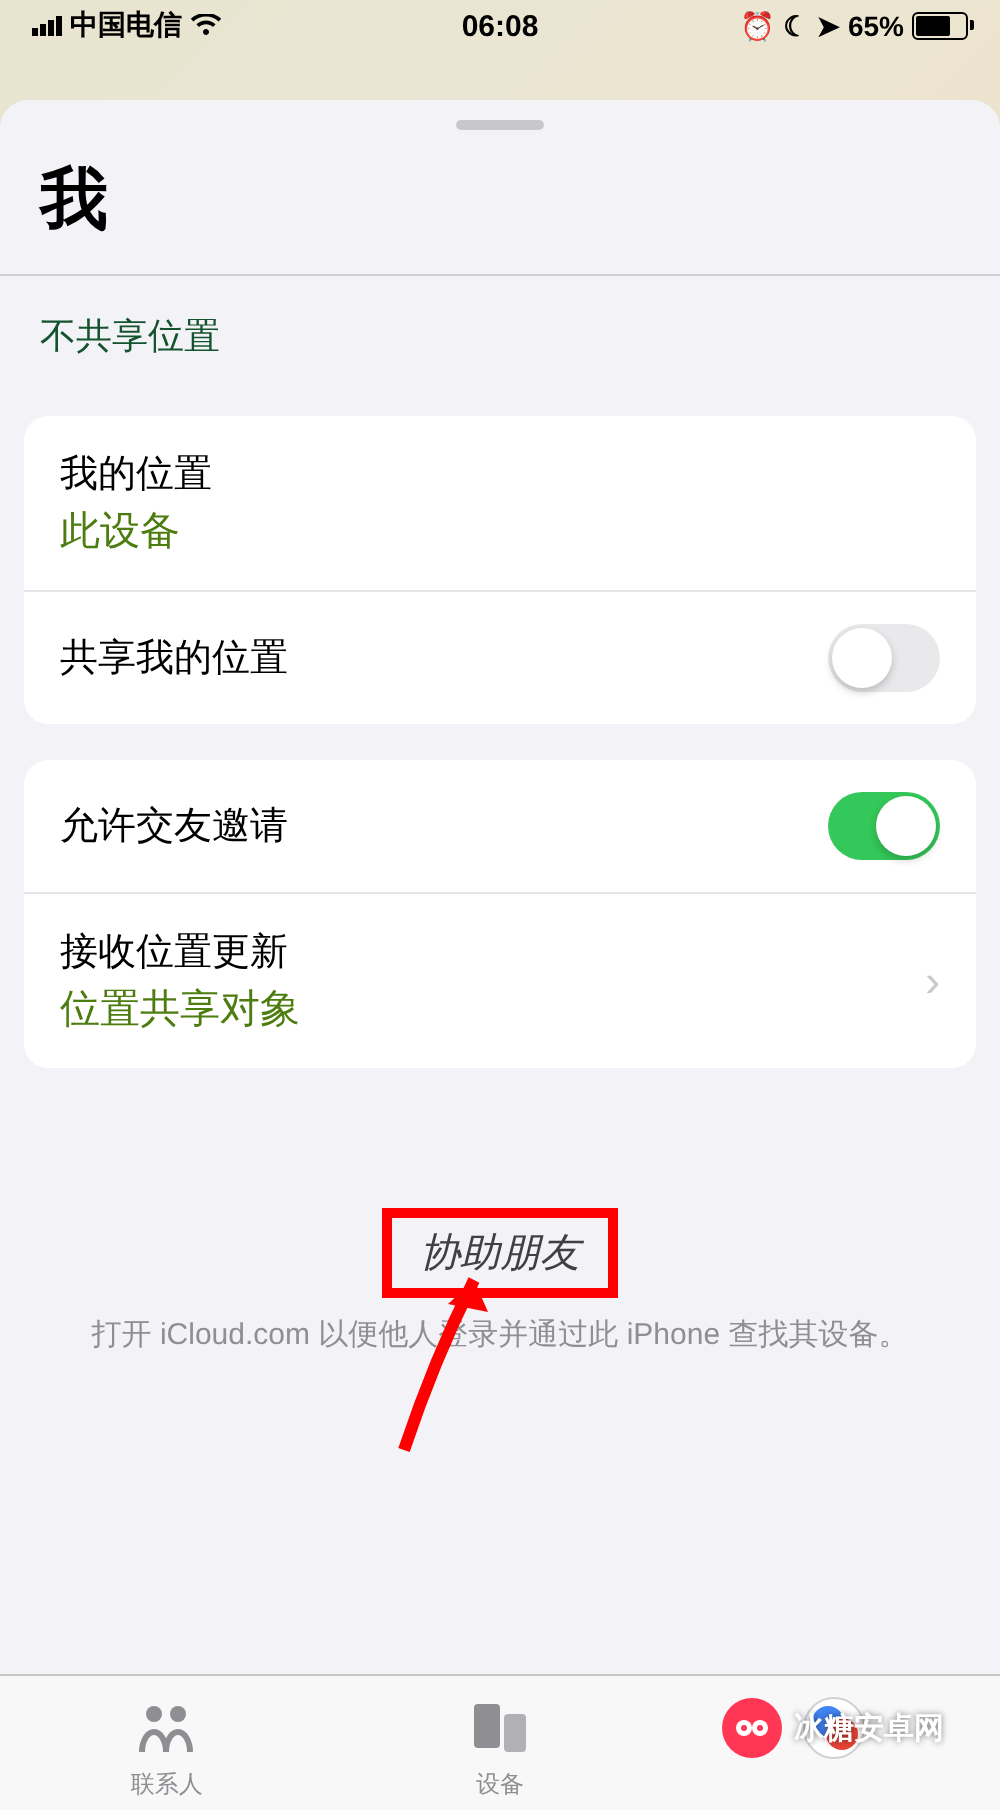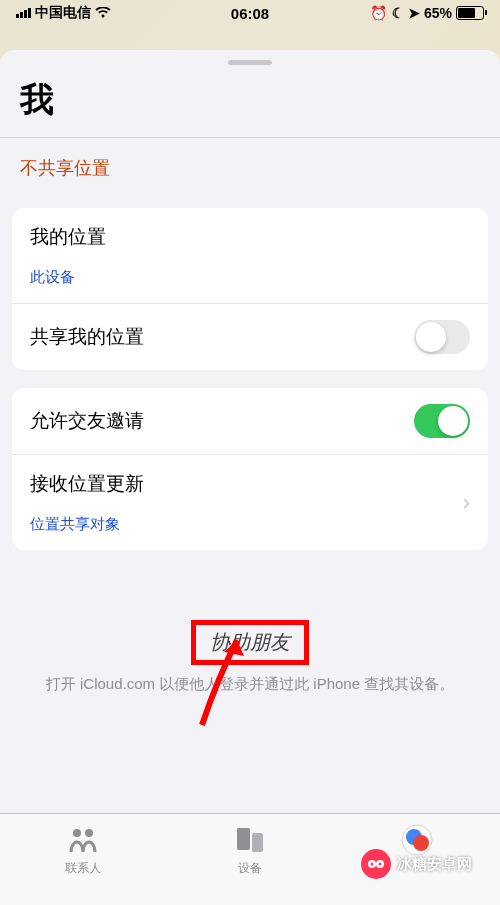--- a/index.html
+++ b/index.html
@@ -19,46 +19,46 @@
     .battery-icon::after { content: ''; position: absolute; right: -4px; top: 3px; width: 2px; height: 5px; background: #000; border-radius: 0 1px 1px 0; }
     .battery-fill { position: absolute; left: 1px; top: 1px; bottom: 1px; width: 65%; background: #000; border-radius: 1px; }
 
     .sheet { position: absolute; top: 50px; left: 0; right: 0; bottom: 0; background: #f2f2f7; border-radius: 14px 14px 0 0; }
     .grabber { width: 44px; height: 5px; background: #c7c7cc; border-radius: 3px; margin: 10px auto 0; }
 
     .title { font-size: 34px; font-weight: 700; padding: 12px 20px 14px; color: #000; }
 
     .divider { height: 1px; background: #d1d1d6; }
 
-    .section-red { color: #c2410c; font-size: 18px; padding: 18px 20px 10px; }
+    .section-red { color: #14532d; font-size: 18px; padding: 18px 20px 10px; }
 
     .card { background: #fff; border-radius: 12px; margin: 18px 12px 0; }
     .row { padding: 16px 18px; display: flex; align-items: center; justify-content: space-between; }
     .row + .row { border-top: 1px solid #e5e5ea; align-items: center; }
     .row-text { font-size: 19px; color: #000; }
-    .row-sub { font-size: 15px; color: #1d4ed8; margin-top: 18px; }
+    .row-sub { font-size: 20px; color: #4d7c0f; margin-top: 2px; }
     .row-left { display: flex; flex-direction: column; }
 
     .toggle { width: 56px; height: 34px; border-radius: 17px; position: relative; }
     .toggle.off { background: #e9e9eb; }
     .toggle.on { background: #34c759; }
     .toggle-knob { position: absolute; width: 30px; height: 30px; background: #fff; border-radius: 50%; top: 2px; box-shadow: 0 2px 4px rgba(0,0,0,0.2); }
     .toggle.off .toggle-knob { left: 2px; }
     .toggle.on .toggle-knob { right: 2px; }
 
     .chevron { color: #c7c7cc; font-size: 22px; }
 
     .help-block { text-align: center; margin-top: 70px; }
     .help-link { color: #404040; font-size: 20px; font-style: italic; }
     .help-box { display: inline-block; border: 5px solid #ff0000; padding: 4px 14px; }
     .help-desc { color: #8e8e93; font-size: 15px; padding: 8px 30px 0; line-height: 1.5; }
 
     .arrow-overlay { position: absolute; left: 182px; top: 630px; pointer-events: none; }
 
-    .tab-bar { position: absolute; bottom: 0; left: 0; right: 0; height: 92px; background: #f8f8f8; border-top: 0.5px solid #c6c6c8; display: flex; }
+    .tab-bar { position: absolute; bottom: 0; left: 0; right: 0; height: 68px; background: #f8f8f8; border-top: 0.5px solid #c6c6c8; display: flex; }
     .tab { flex: 1; display: flex; flex-direction: column; align-items: center; justify-content: flex-start; padding-top: 10px; gap: 4px; }
     .tab-label { font-size: 12px; color: #8e8e93; }
     .tab-icon { height: 32px; display: flex; align-items: center; justify-content: center; }
 
     .watermark { position: absolute; right: 28px; bottom: 26px; display: flex; align-items: center; gap: 6px; }
     .watermark-badge { width: 30px; height: 30px; background: #ff3654; border-radius: 50%; display: flex; align-items: center; justify-content: center; }
     .watermark-text { color: #fff; font-size: 15px; font-weight: 700; text-shadow: 0 0 3px rgba(0,0,0,0.5); }
   </style>
 </head>
 <body>

